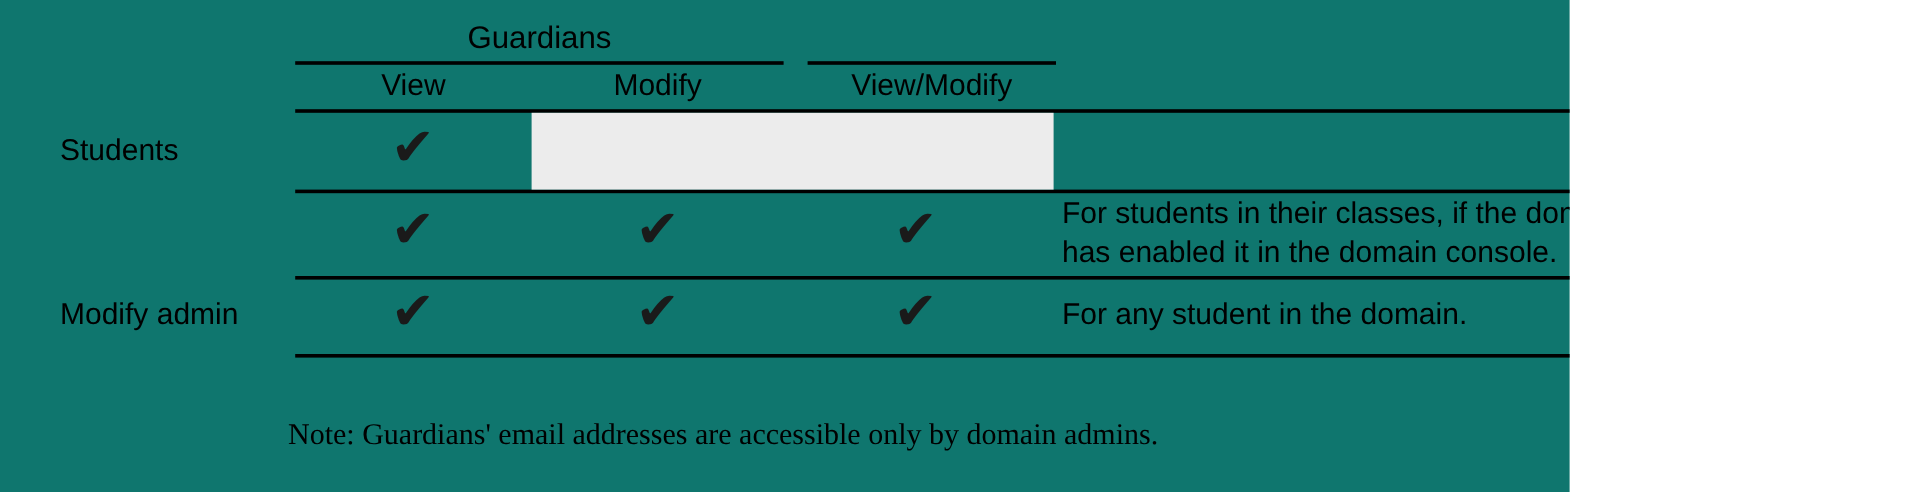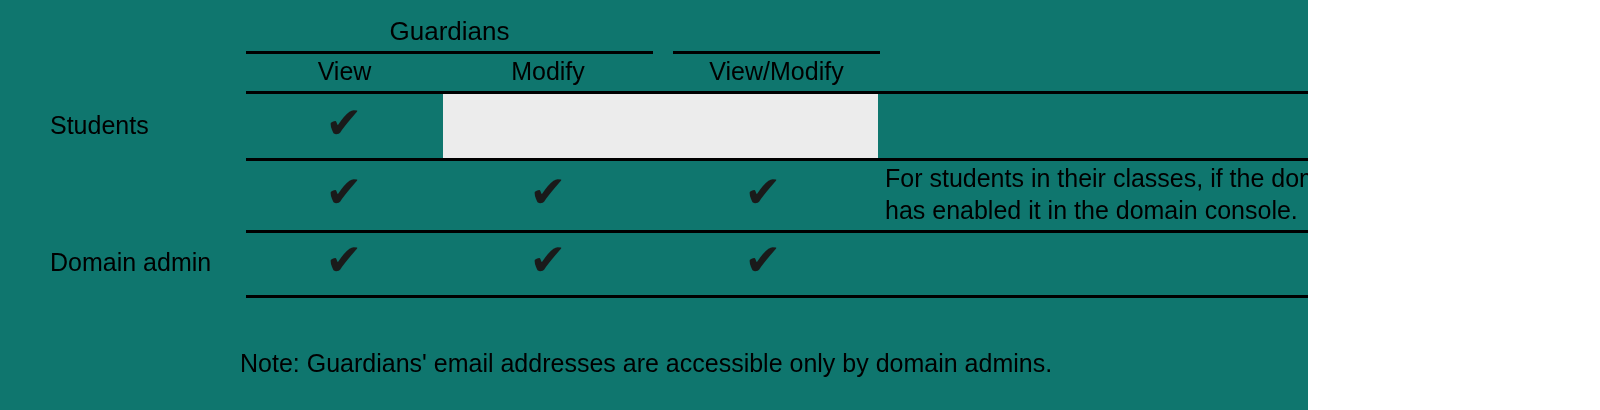--- a/index.html
+++ b/index.html
@@ -34,21 +34,21 @@
     transform: translate(-50%, -54%);
     line-height: 1;
   }
   .note {
     position: absolute; left: 885px;
     font-size: 25px; line-height: 32px;
   }
   .note-wrap { width: 650px; }
   .footnote {
     position: absolute; left: 240px; top: 347px;
-    font-size: 25px; line-height: 32px;
+    font-size: 25px; line-height: 32px; font-family: Liberation Serif, serif;
   }
 </style>
 </head>
 <body>
 
 <div class="page">
 
   <div class="group-head" style="left:246px; width:407px;">Guardians</div>
 
   <div class="rule" style="left:246px; top:51px; width:407px;"></div>
@@ -65,20 +65,21 @@
 
   <div class="row-label" style="top:108px;">Students</div>
   <div class="grey-cell" style="left:443px; top:94px; width:435px; height:64px;"></div>
   <div class="check" style="left:344px; top:125px;">✔</div>
 
   <div class="check" style="left:344px; top:194px;">✔</div>
   <div class="check" style="left:548px; top:194px;">✔</div>
   <div class="check" style="left:763px; top:194px;">✔</div>
   <div class="note note-wrap" style="top:162px;">For students in their classes, if the domain administrator has enabled it in the domain console.</div>
 
-  <div class="row-label" style="top:245px;">Domain admin</div>
+  <div class="row-label" style="top:245px;">Modify admin</div>
   <div class="check" style="left:344px; top:262px;">✔</div>
   <div class="check" style="left:548px; top:262px;">✔</div>
   <div class="check" style="left:763px; top:262px;">✔</div>
+  <div class="note" style="top:246px;">For any student in the domain.</div>
 
   <div class="footnote">Note: Guardians' email addresses are accessible only by domain admins.</div>
 
 </div>
 
 </body></html>

